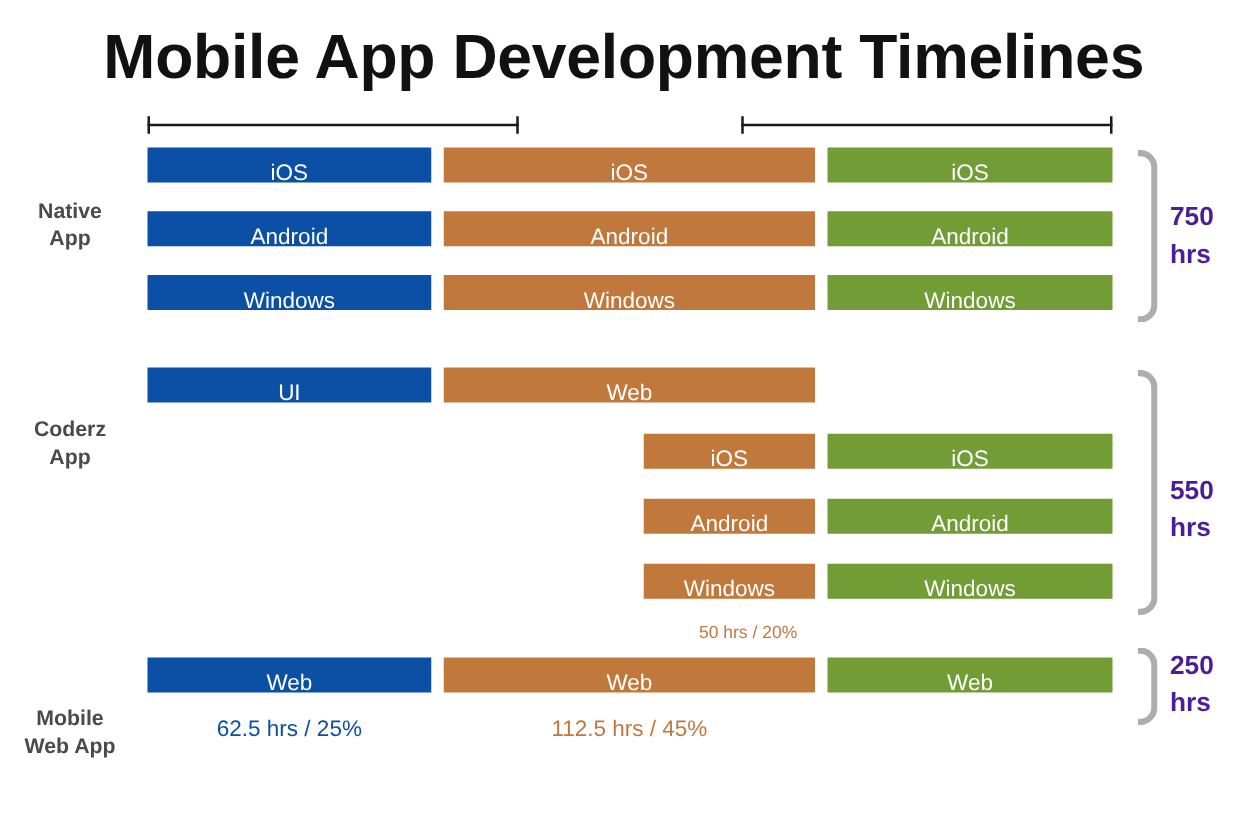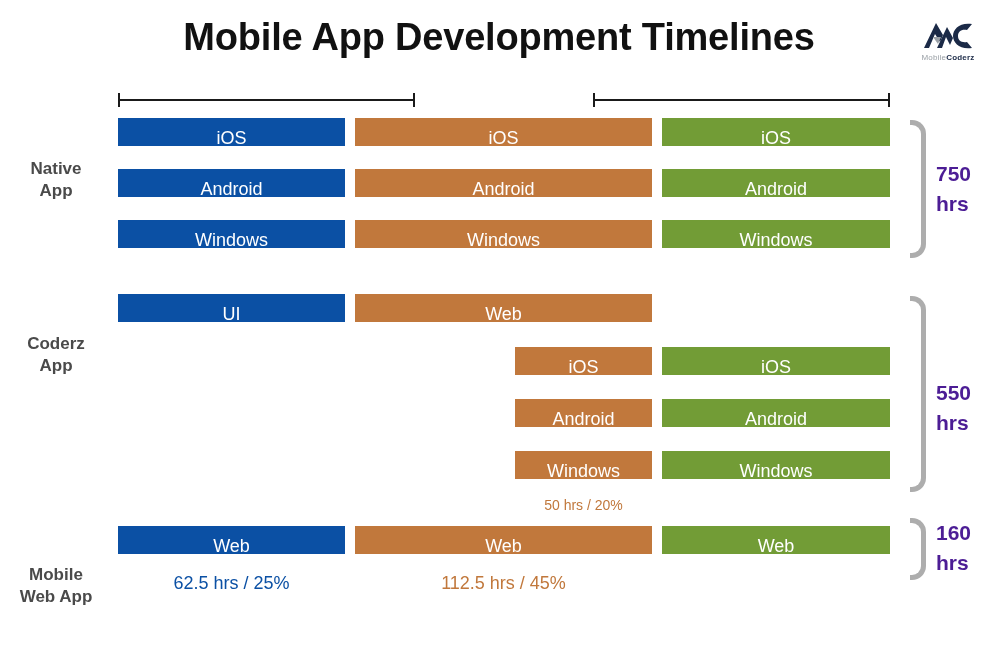--- a/index.html
+++ b/index.html
@@ -21,21 +21,21 @@
     inset: 0;
   }
 
   
   .title {
     position: absolute;
     left: 0;
     top: 16px;
     width: 998px;
     text-align: center;
-    font-size: 38px;
+    font-size: 50px;
     font-weight: bold;
     color: #111111;
     letter-spacing: -0.2px;
   }
 
   .logo {
     position: absolute;
     right: 14px;
     top: 18px;
     width: 76px;
@@ -156,29 +156,20 @@
     line-height: 30px;
   }
 </style>
 </head>
 <body>
 
 <div class="stage">
 
   <div class="title">Mobile App Development Timelines</div>
 
-  <div class="logo">
-    <svg class="logo-mark" width="56" height="34" viewBox="0 0 56 34">
-      <path d="M4 30 L16 5 L23 17 L20 24 L15 16 L9 30 Z" fill="#1b2a47"></path>
-      <path d="M17 30 L27 9 L33 20 L30 27 L26 19 L22 30 Z" fill="#1b2a47"></path>
-      <path d="M13 19 L21 19 L18 26 Z" fill="#9aa0a6"></path>
-      <path d="M52 6 C40 4 33 11 33 18 C33 25 40 32 52 30 L47 24 C41 25 38 22 38 18 C38 14 41 11 47 12 Z" fill="#1b2a47"></path>
-    </svg>
-    <span class="logo-text"><span class="lt-a">Mobile</span><span class="lt-b">Coderz</span></span>
-  </div>
 
   <div class="scale">
     <div class="scale-line left"></div>
     <div class="scale-line right"></div>
     <div class="scale-cap cap-a"></div>
     <div class="scale-cap cap-b"></div>
     <div class="scale-cap cap-c"></div>
     <div class="scale-cap cap-d"></div>
     <div class="scale-label">250 hrs</div>
   </div>
@@ -216,21 +207,21 @@
 
   <div class="bar orange" style="left:515px; top:347px; width:137px;">iOS</div>
   <div class="bar green" style="left:662px; top:347px; width:228px;">iOS</div>
 
   <div class="bar orange" style="left:515px; top:399px; width:137px;">Android</div>
   <div class="bar green" style="left:662px; top:399px; width:228px;">Android</div>
 
   <div class="bar orange" style="left:515px; top:451px; width:137px;">Windows</div>
   <div class="bar green" style="left:662px; top:451px; width:228px;">Windows</div>
 
-  <div class="caption small c-orange" style="left:515px; top:497px; width:137px;">50 hrs / 20%</div>
+  <div class="caption small c-orange" style="left:530px; top:497px; width:137px;">50 hrs / 20%</div>
 
   <div class="brace" style="left:910px; top:296px; height:196px;"></div>
   <div class="brace-value" style="left:936px; top:378px;">
     <div>550</div>
     <div>hrs</div>
   </div>
 
   <div class="row-label" style="top:528px;">
     <div>Mobile</div>
     <div>Web App</div>
@@ -238,17 +229,17 @@
 
   <div class="bar blue" style="left:118px; top:526px; width:227px;">Web</div>
   <div class="bar orange" style="left:355px; top:526px; width:297px;">Web</div>
   <div class="bar green" style="left:662px; top:526px; width:228px;">Web</div>
 
   <div class="caption c-blue" style="left:118px; top:573px; width:227px;">62.5 hrs / 25%</div>
   <div class="caption c-orange" style="left:355px; top:573px; width:297px;">112.5 hrs / 45%</div>
 
   <div class="brace" style="left:910px; top:518px; height:62px;"></div>
   <div class="brace-value" style="left:936px; top:518px;">
-    <div>160</div>
+    <div>250</div>
     <div>hrs</div>
   </div>
 
 </div>
 
 </body></html>

